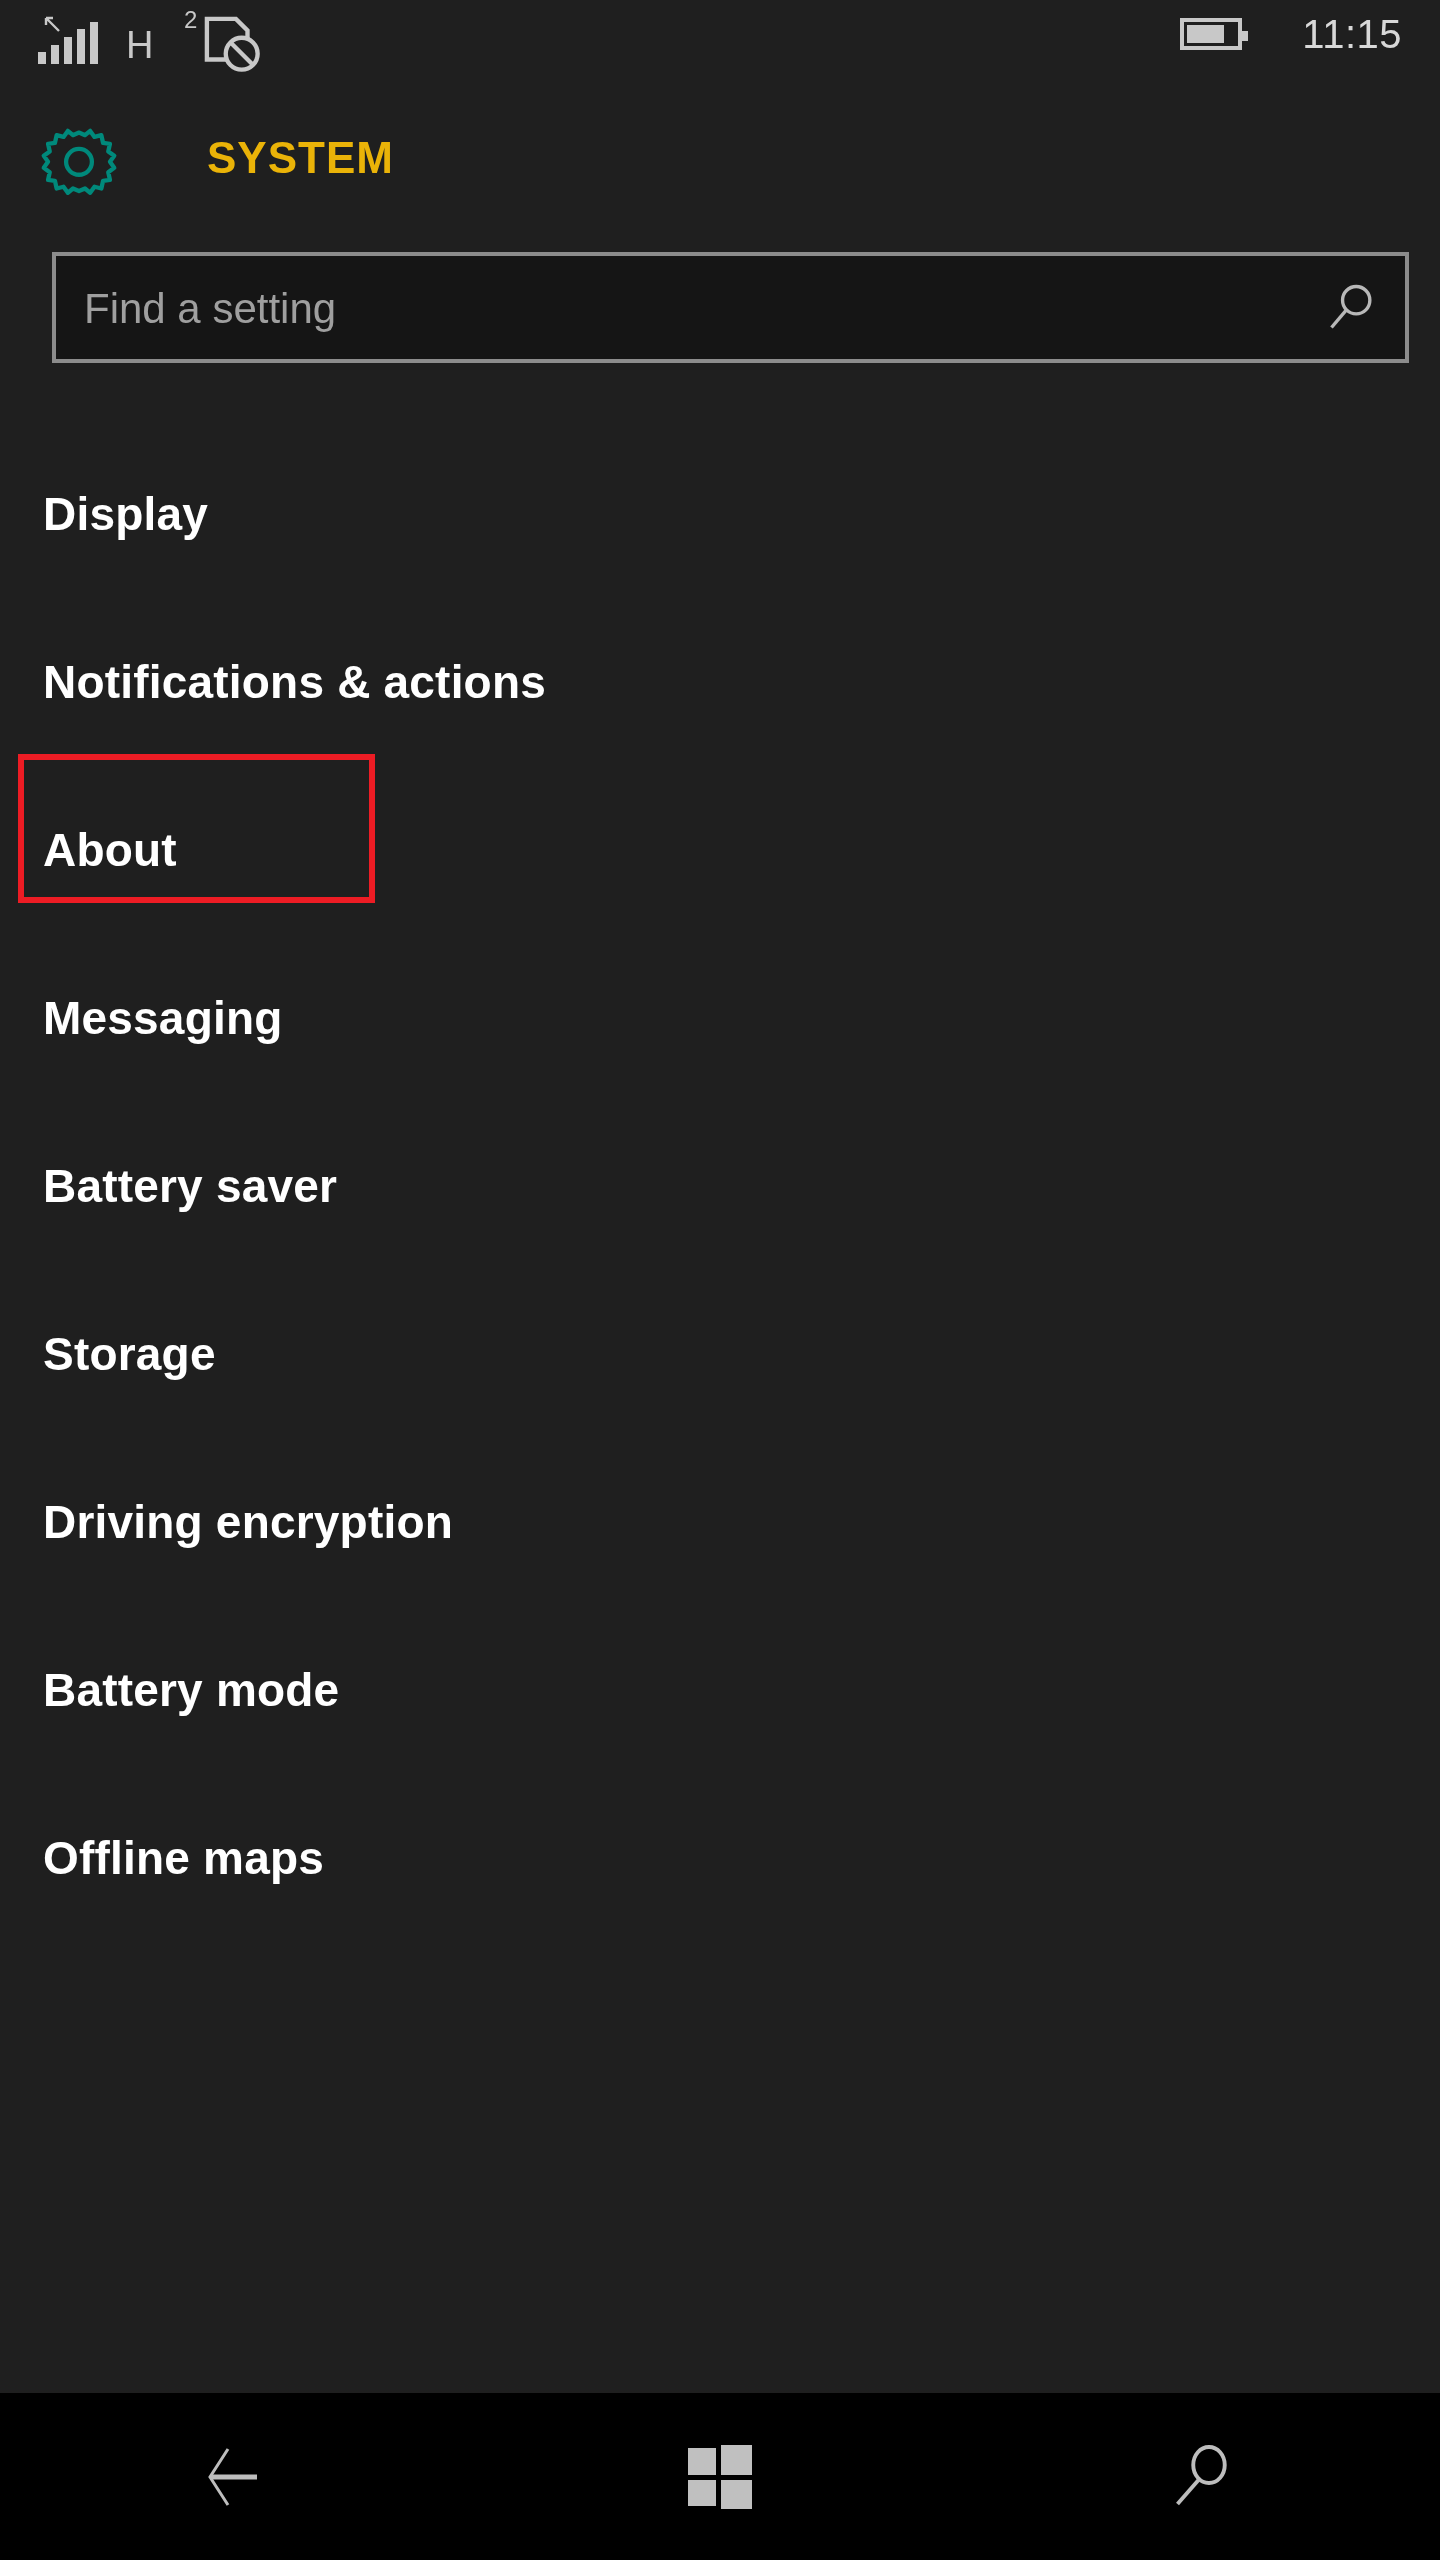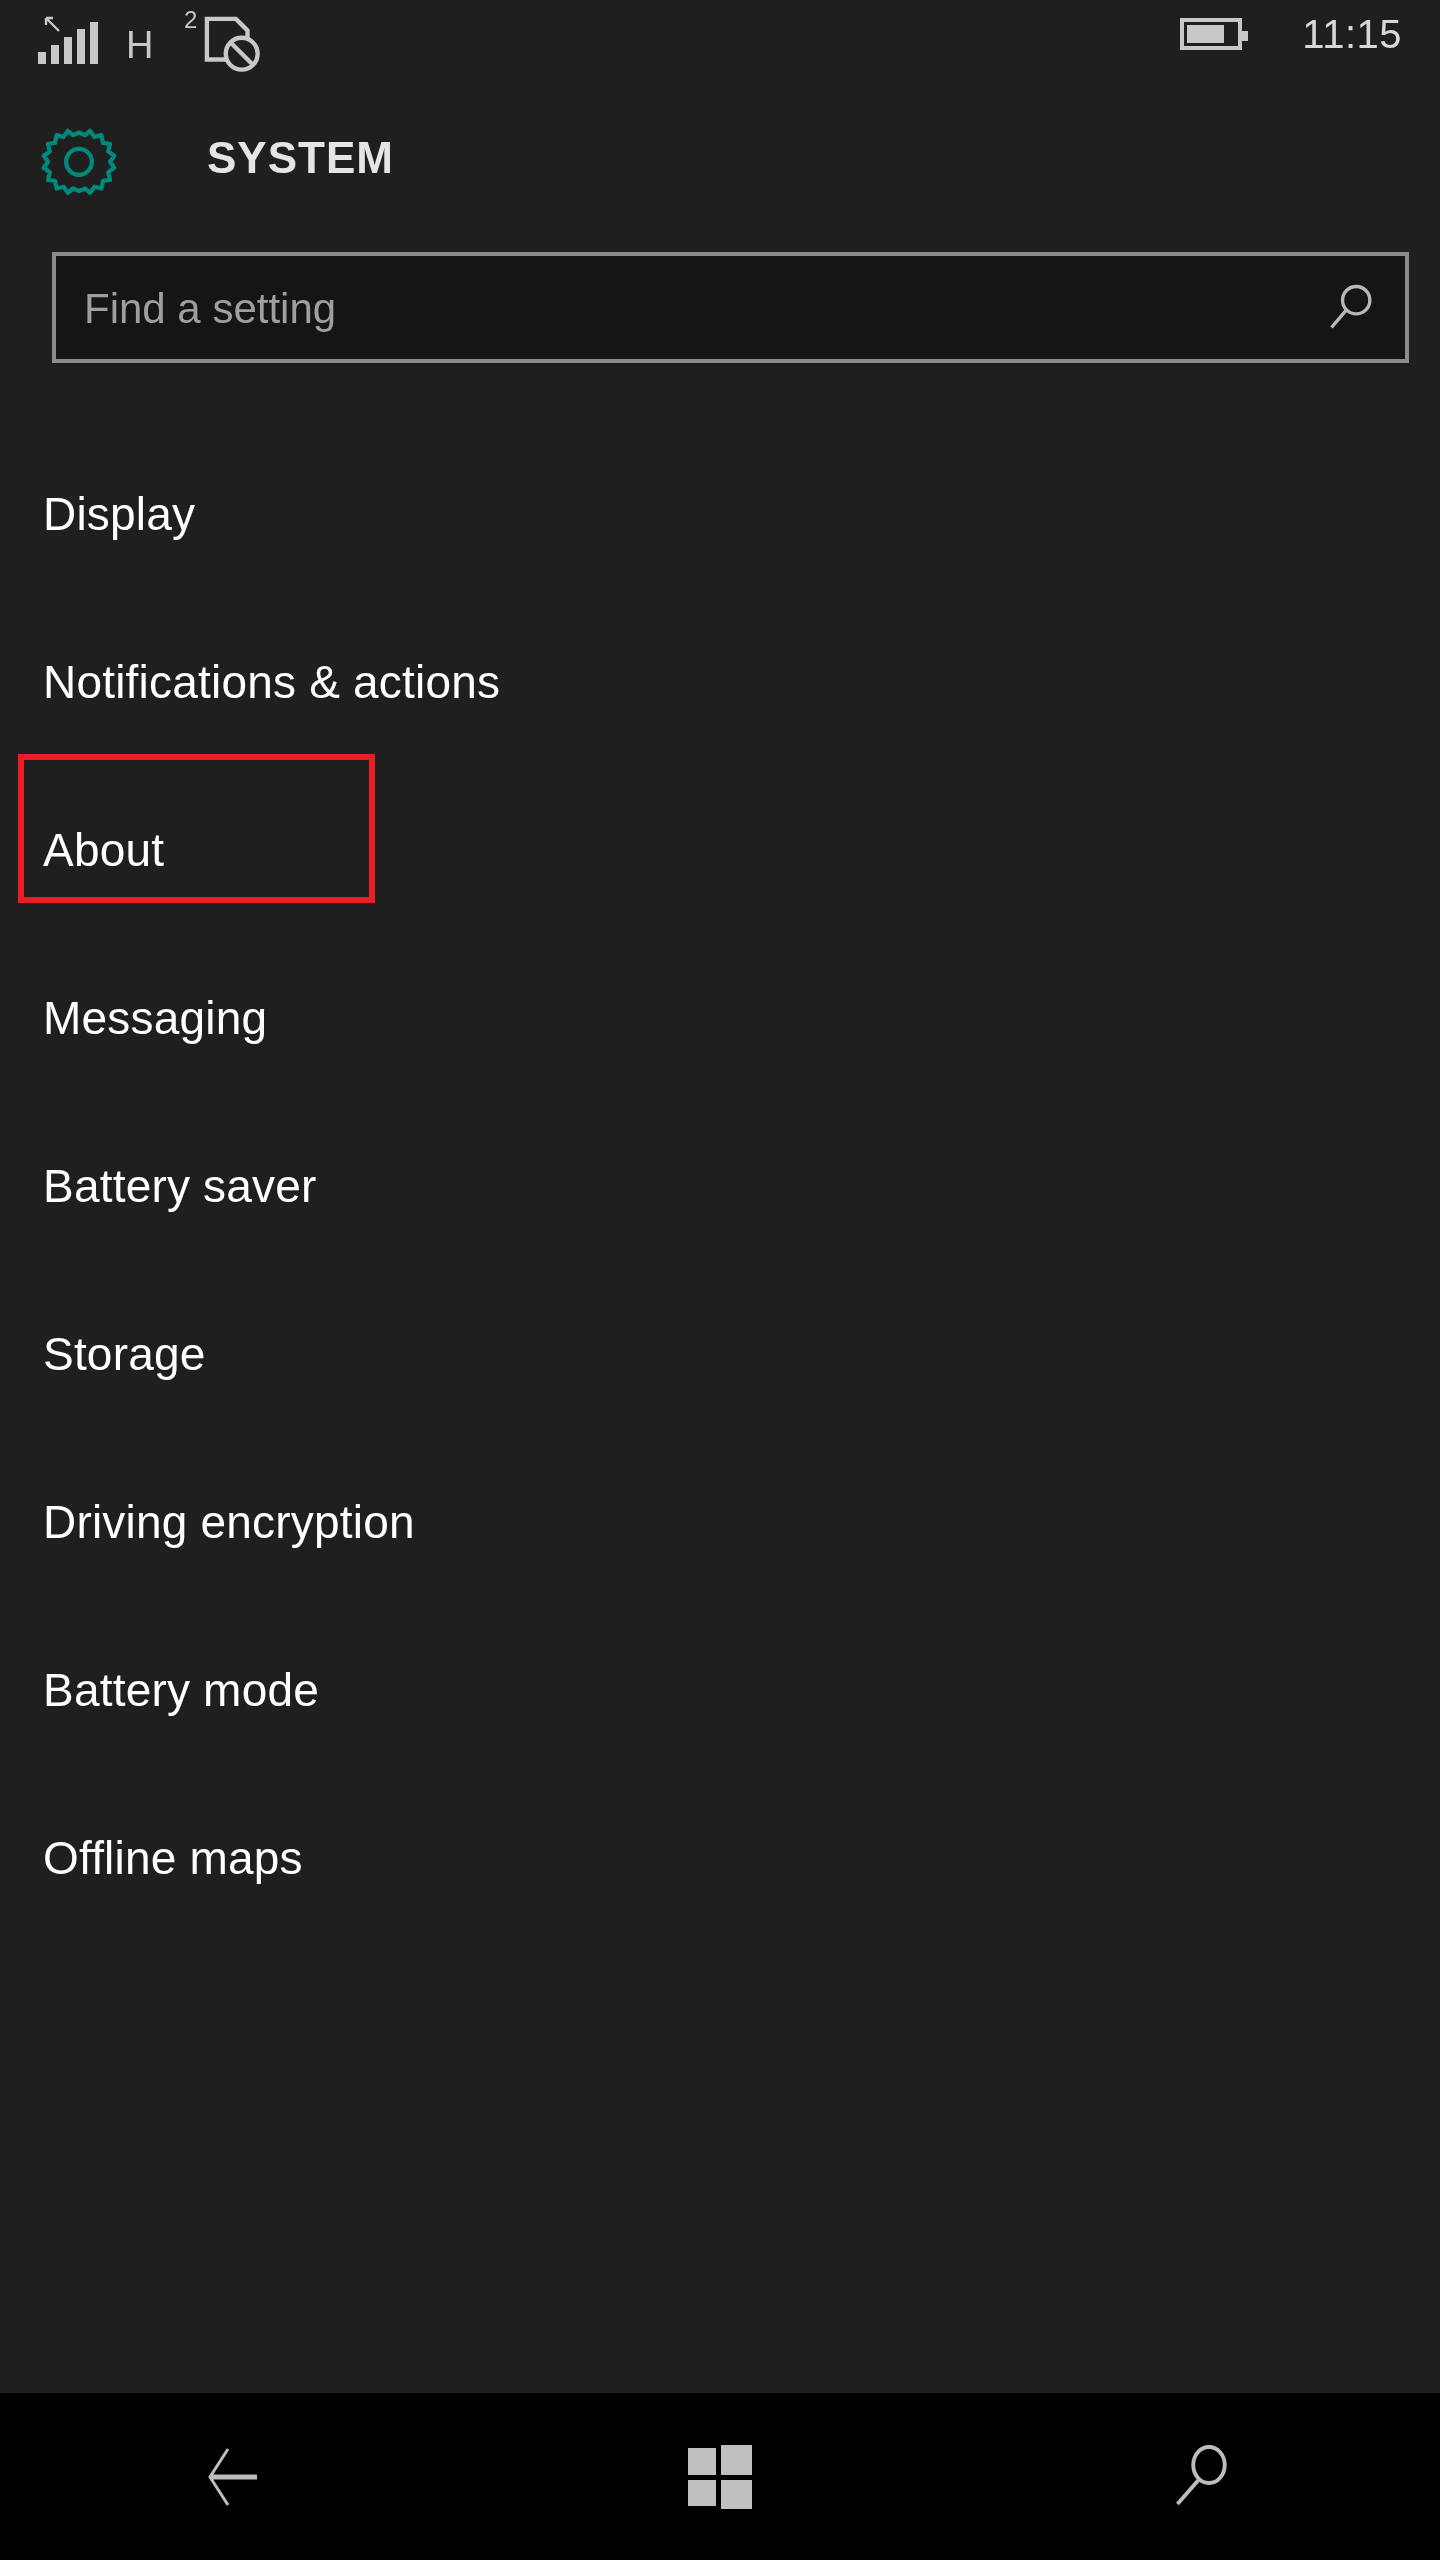--- a/index.html
+++ b/index.html
@@ -134,21 +134,21 @@
   }
   #gear-icon {
     position: absolute;
     left: 36px; top: 6px;
     width: 86px; height: 86px;
   }
   #page-title {
     position: absolute;
     left: 207px;
     top: 18px;
-    color: #e5e5e5;
+    color: #eab308;
     font-size: 44px;
     font-weight: 600;
     letter-spacing: 1px;
     line-height: 1;
   }
 
   
   #search-box {
     position: absolute;
     left: 43px;
@@ -198,21 +198,21 @@
     position: relative;
     height: 168px;
     display: flex;
     align-items: center;
     padding-left: 43px;
     box-sizing: border-box;
   }
   .list-item-label {
     color: #ffffff;
     font-size: 46px;
-    font-weight: 400;
+    font-weight: 700;
     line-height: 1;
     letter-spacing: 0.2px;
   }
 
   
   #phone-highlight {
     position: absolute;
     left: 18px;
     top: 754px;
     width: 357px;

